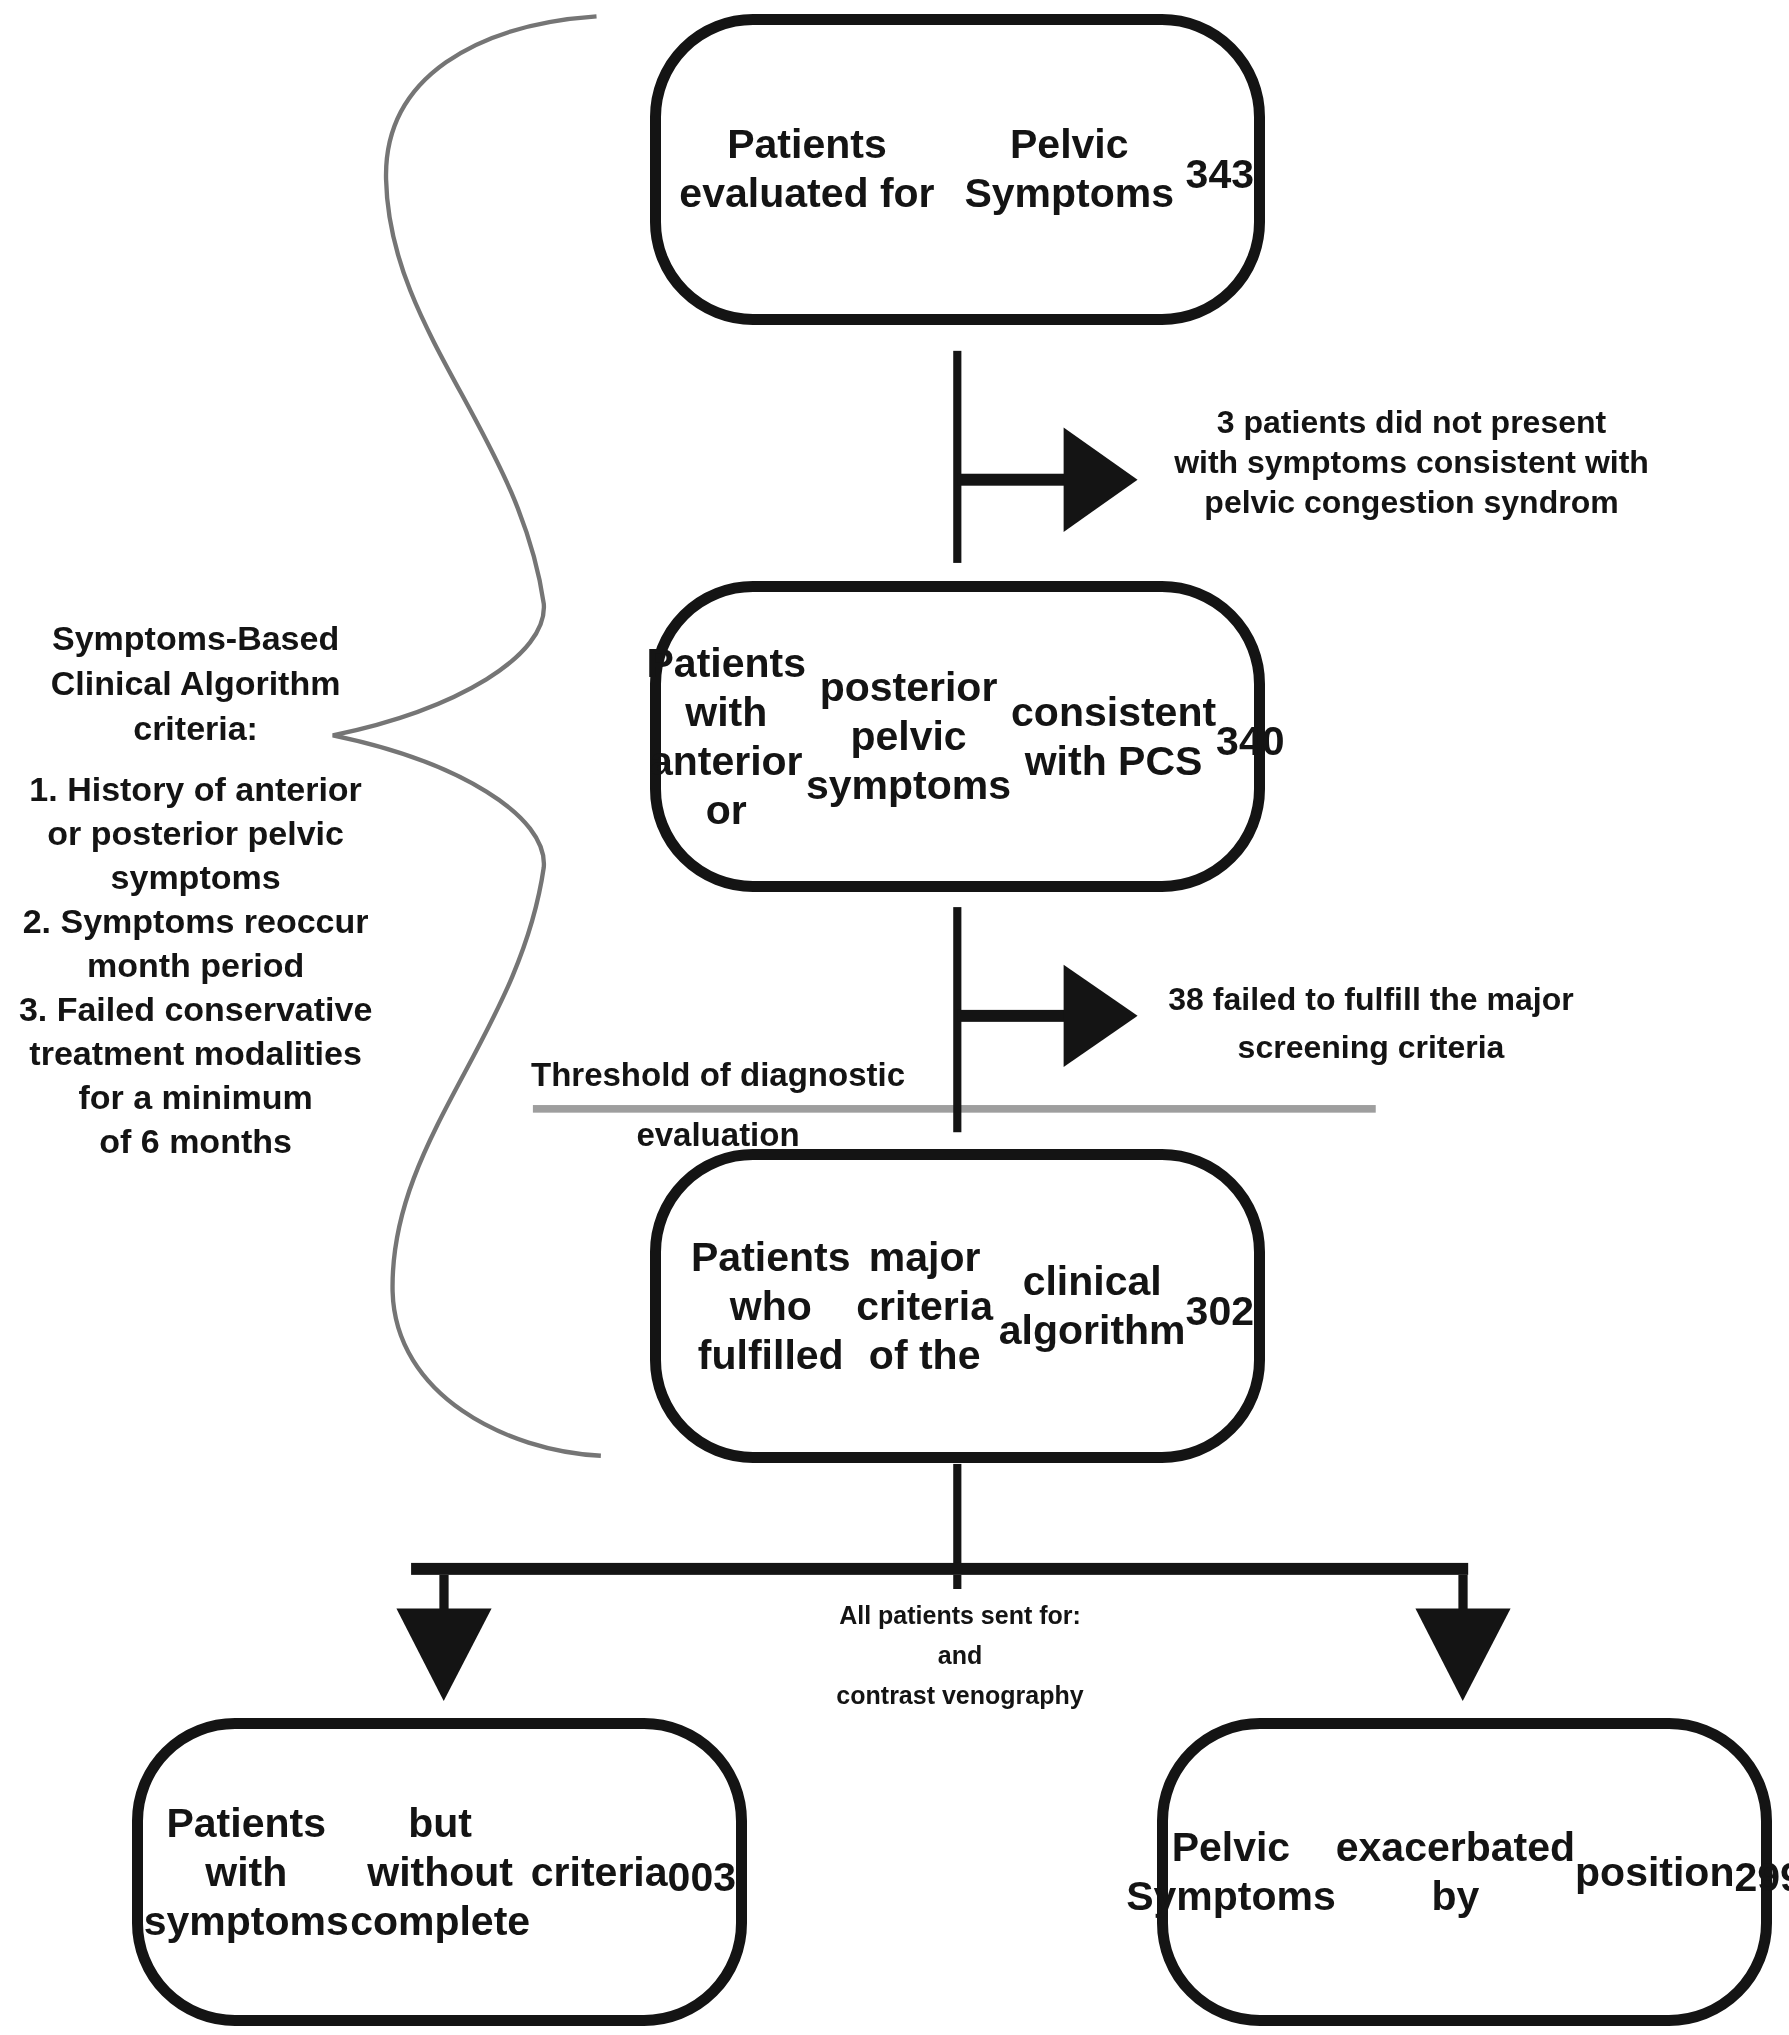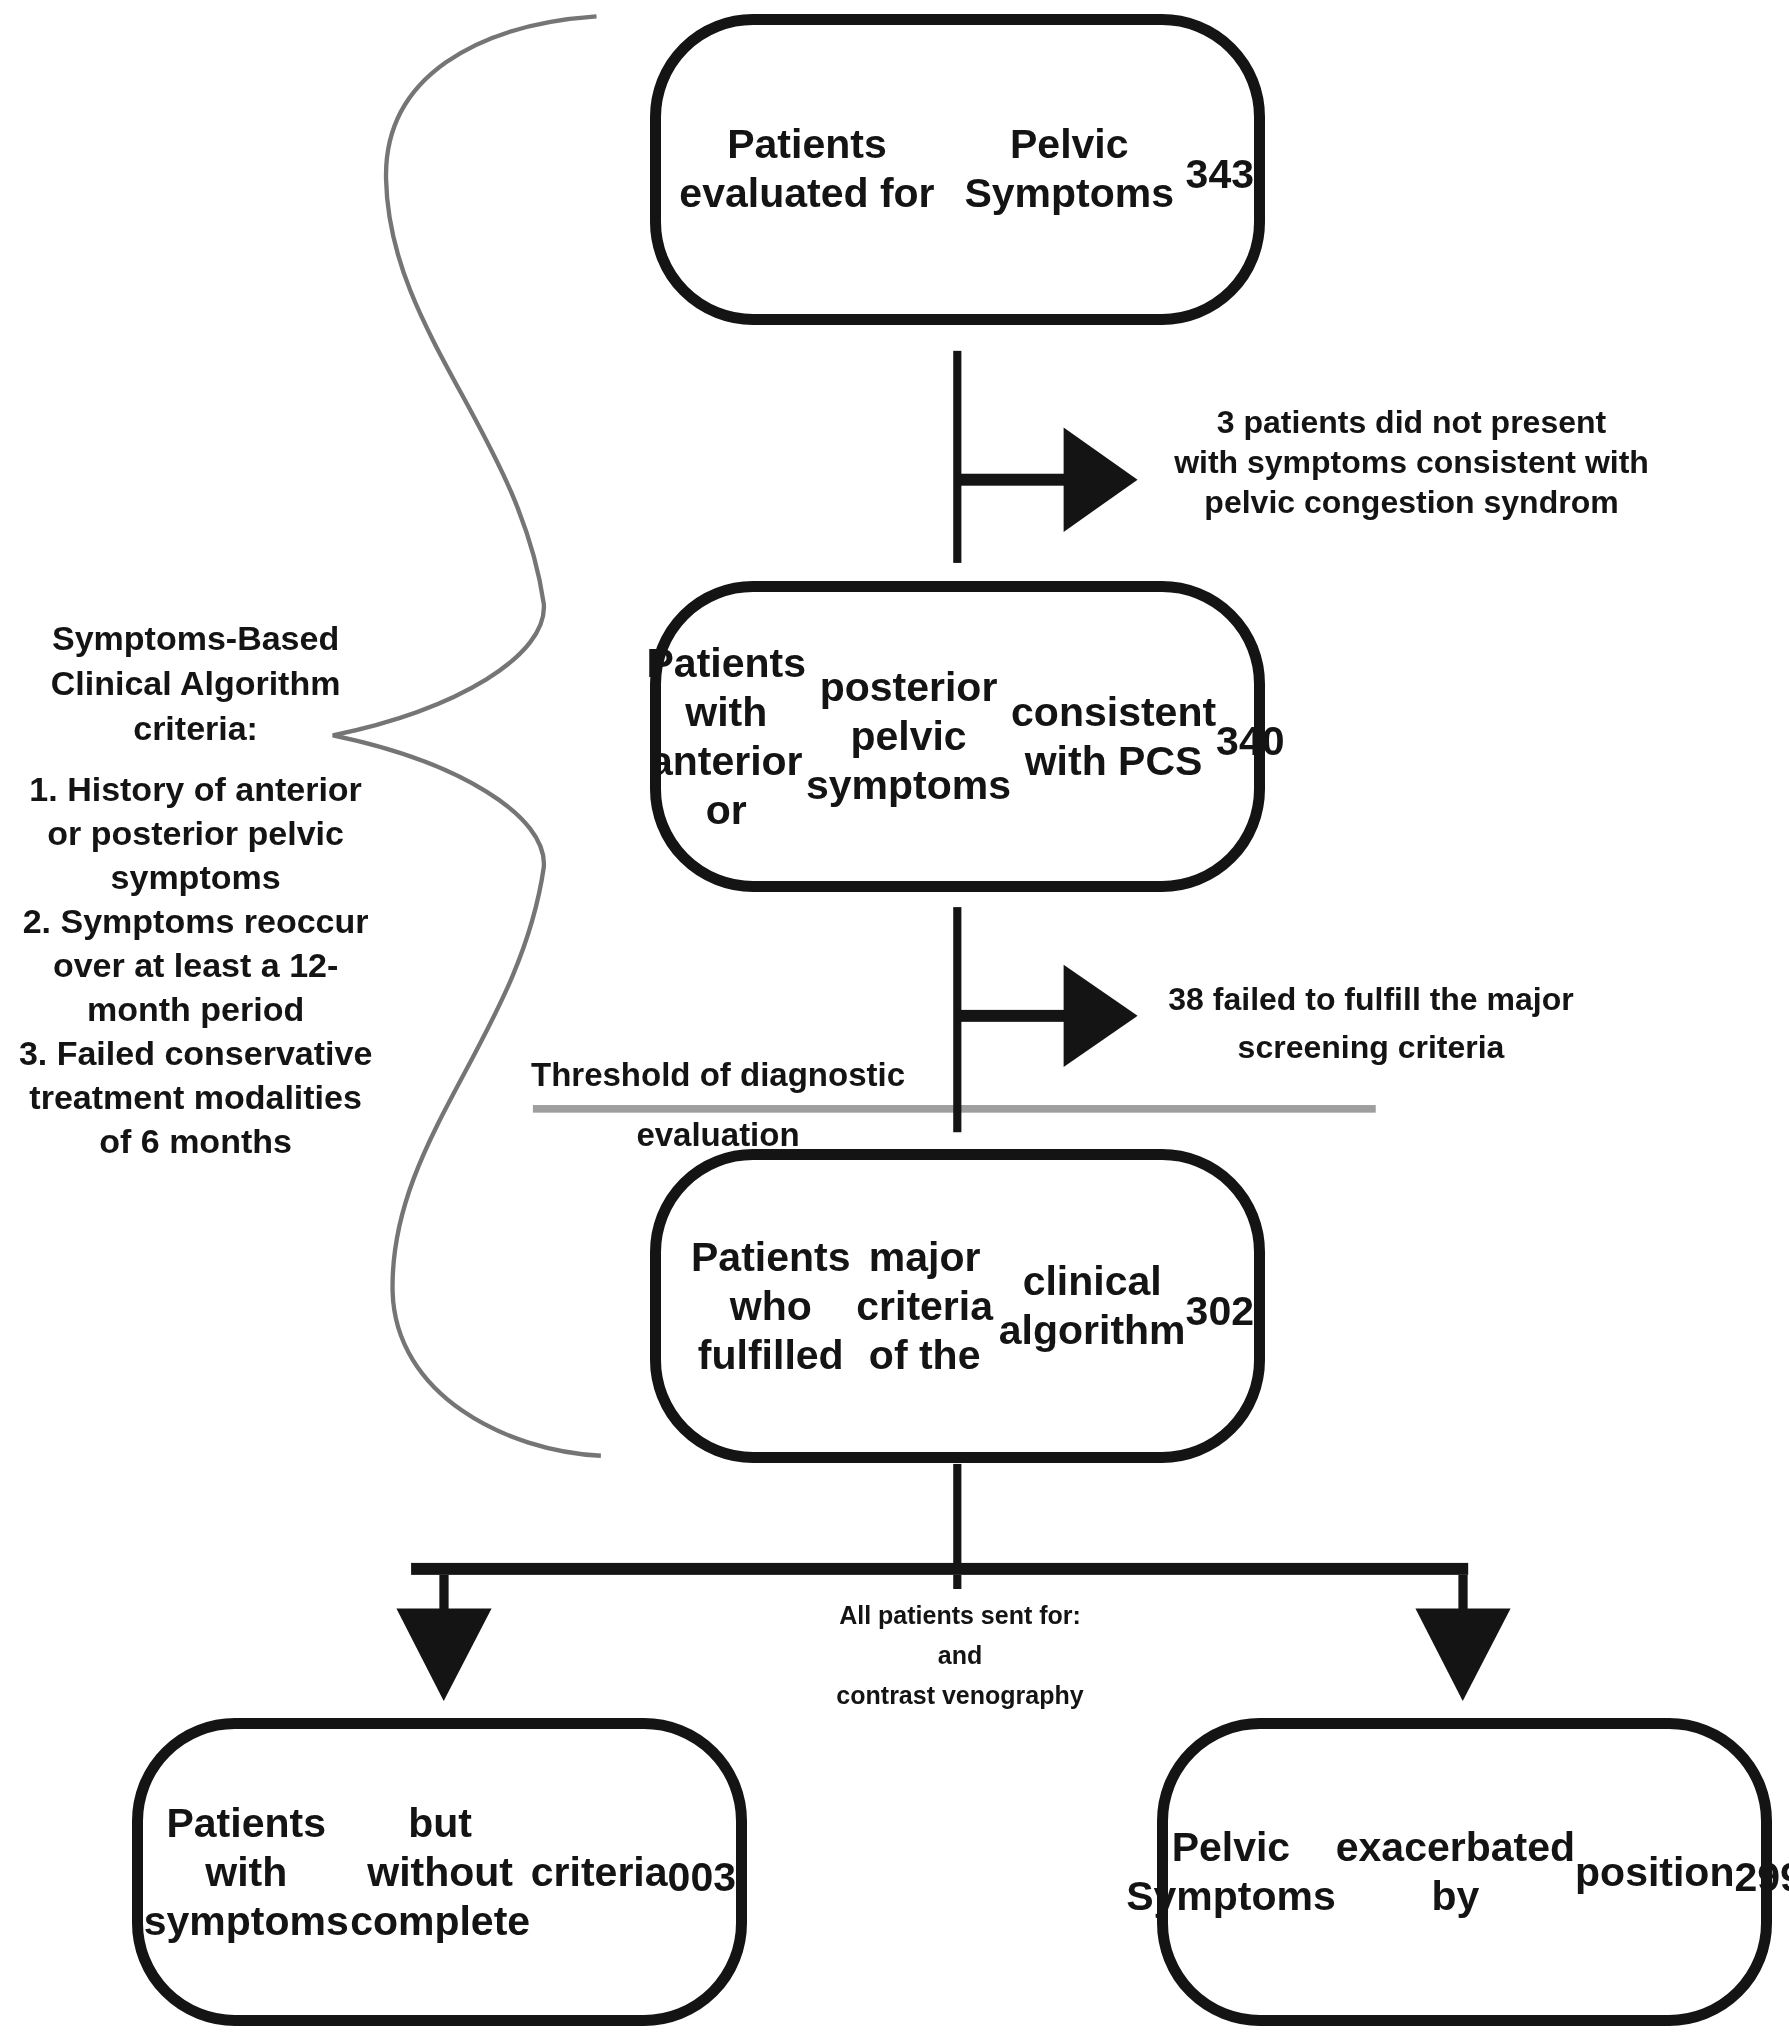--- a/index.html
+++ b/index.html
@@ -119,24 +119,24 @@
     <div class="crit-heading">
       <div>Symptoms-Based</div>
       <div>Clinical Algorithm</div>
       <div>criteria:</div>
     </div>
     <div class="crit-list">
       <div>1. History of anterior</div>
       <div>or posterior pelvic</div>
       <div>symptoms</div>
       <div>2. Symptoms reoccur</div>
-      <div>over at least a 12-</div>
       <div>month period</div>
       <div>3. Failed conservative</div>
       <div>treatment modalities</div>
+      <div>for a minimum</div>
       <div>of 6 months</div>
     </div>
   </div>
 
   <div class="txt sentfor" style="left:680px;top:1595px;width:560px;">
     <div>All patients sent for:</div>
     <div>and</div>
     <div>contrast venography</div>
   </div>
 

